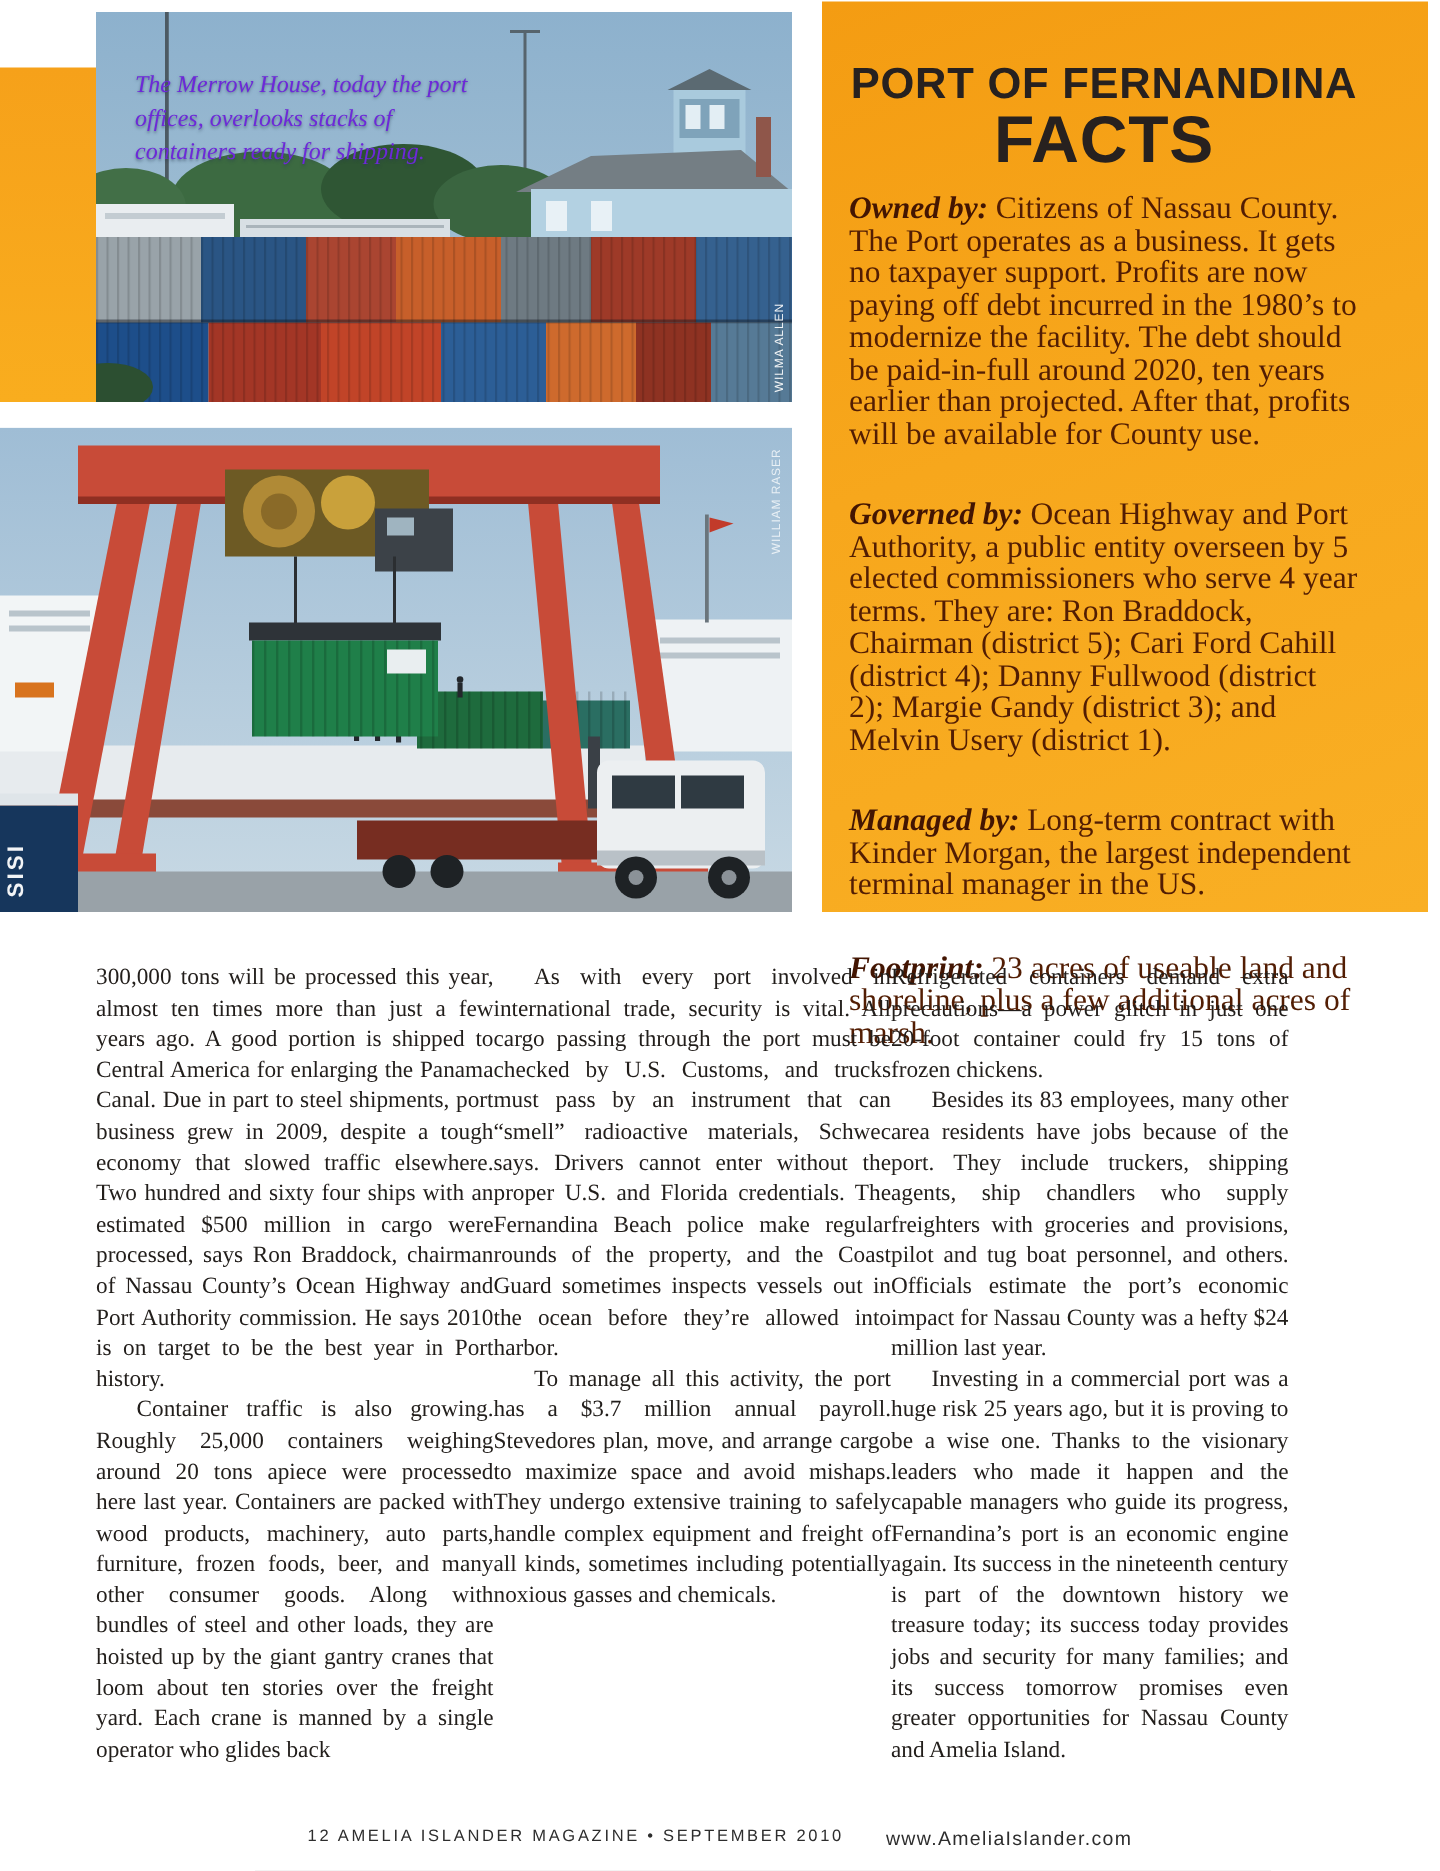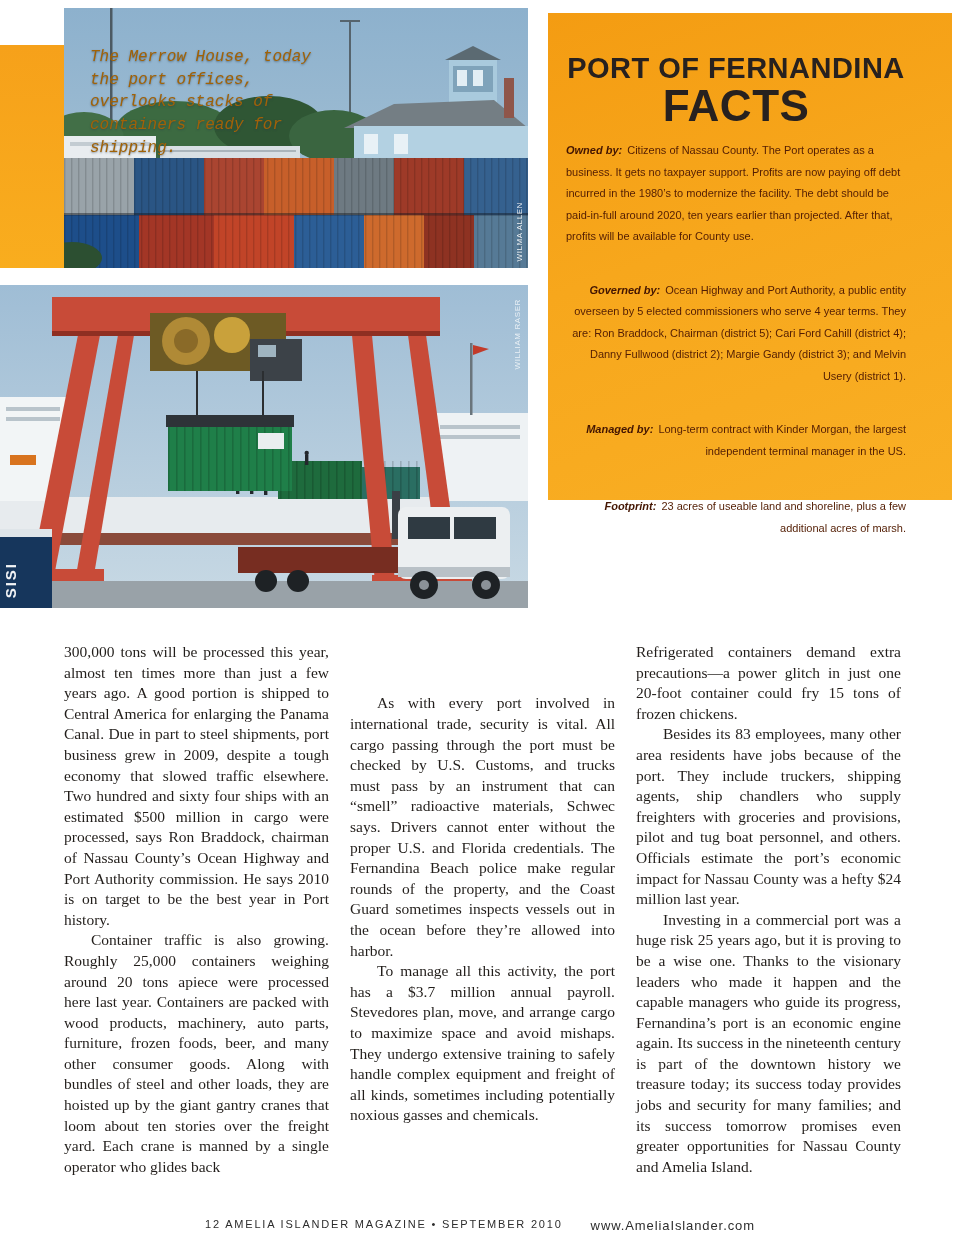--- a/index.html
+++ b/index.html
@@ -2,53 +2,53 @@
 <html><head>
 <meta charset="utf-8">
 <style>
   html,body{margin:0;padding:0;background:#e9e9e9;}
   .page{position:relative;width:960px;height:1247px;background:#ffffff;overflow:hidden;
         font-family:"Liberation Serif", serif;}
 
   
   .gold-strip{position:absolute;left:0;top:45px;width:64px;height:223px;
               background:linear-gradient(180deg,#f6a11a,#f9ad1e);}
-  .facts-box{position:absolute;left:548px;top:13px;width:404px;height:487px;
+  .facts-box{position:absolute;left:548px;top:1px;width:404px;height:607px;
              background:linear-gradient(160deg,#f49c12 0%,#f7a71c 45%,#f9af24 100%);
              box-sizing:border-box;padding:40px 46px 0 18px;
              font-family:"Liberation Sans", sans-serif;}
   .facts-title1{font-size:29px;font-weight:600;letter-spacing:.5px;color:#27211f;
                 text-align:center;line-height:1.05;}
   .facts-title2{font-size:44px;font-weight:700;letter-spacing:.5px;color:#27211f;
                 text-align:center;line-height:1.0;margin-top:1px;}
-  .fact{margin-top:12px;margin-bottom:23px;font-size:11px;line-height:21.5px;color:#521d03;}
-  .fact + .fact{margin-top:0;text-align:right;}
+  .fact{margin-top:12px;margin-bottom:23px;font-size:21px;line-height:21.5px;color:#521d03;font-family:Liberation Serif, serif;}
+  .fact + .fact{margin-top:0;}
   .fact-label{font-weight:700;font-style:italic;color:#431502;margin-right:5px;}
 
   
   .photo{position:absolute;overflow:hidden;}
   .photo-top{left:64px;top:8px;width:464px;height:260px;}
   .photo-crane{left:0;top:285px;width:528px;height:323px;}
   .photo svg{display:block;}
 
   .caption{position:absolute;left:26px;top:38px;width:240px;
-           font-family:Liberation Mono, monospace;font-style:italic;
-           font-size:16px;line-height:1.42;color:#a16207;
+           font-family:Liberation Serif, serif;font-style:italic;
+           font-size:16px;line-height:1.42;color:#6d28d9;
            text-shadow:0 1px 2px rgba(40,60,80,.55);}
   .credit{position:absolute;writing-mode:vertical-rl;transform:rotate(180deg);
           font-family:"Liberation Sans", sans-serif;font-size:8px;letter-spacing:.6px;
           color:rgba(255,255,255,.92);}
   .credit-top{right:4px;bottom:6px;}
   .credit-crane{right:6px;top:14px;color:rgba(245,248,250,.85);}
   .ship-name{position:absolute;left:2px;bottom:10px;writing-mode:vertical-rl;
              transform:rotate(180deg);font-family:"Liberation Sans", sans-serif;
              font-weight:700;font-size:15px;letter-spacing:2px;color:#f2f4f6;}
 
   
-  .columns{position:absolute;left:64px;top:642px;width:838px;display:flex;gap:21px;align-items:center;}
+  .columns{position:absolute;left:64px;top:642px;width:838px;display:flex;}
   .col{width:265px;}
   .col p{margin:0;text-align:justify;font-size:15.5px;line-height:20.6px;
          color:#221e1b;}
   .col p.indent{text-indent:27px;}
 
   
   .footer{position:absolute;left:0;top:1218px;width:100%;display:flex;
           justify-content:center;align-items:flex-start;gap:28px;
           font-family:"Liberation Sans", sans-serif;color:#2d2d2d;}
   .footer .mag{font-size:11px;letter-spacing:1.8px;}

